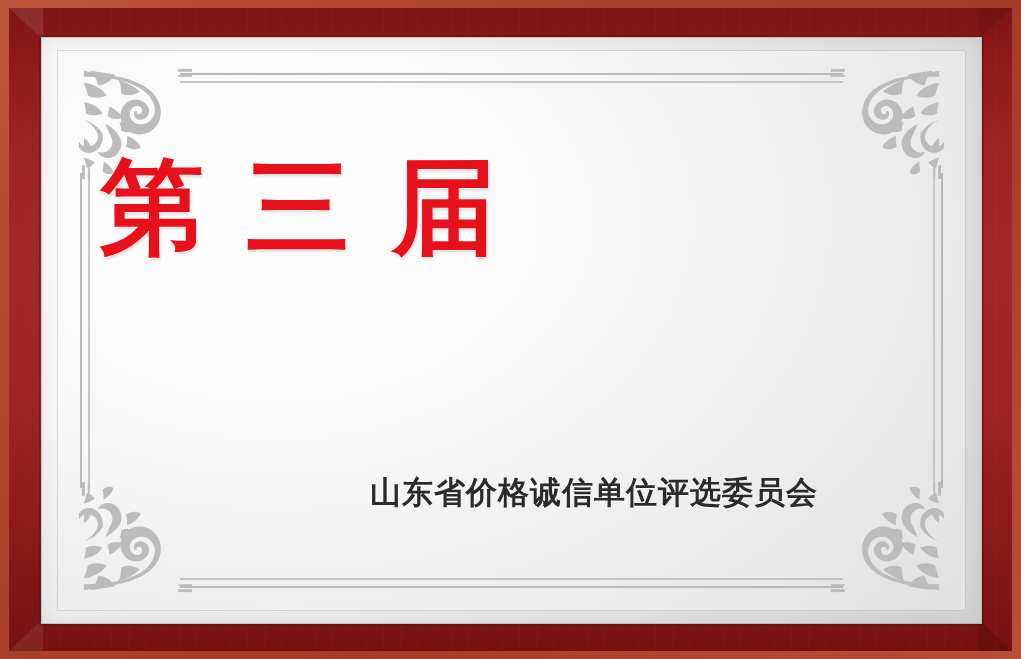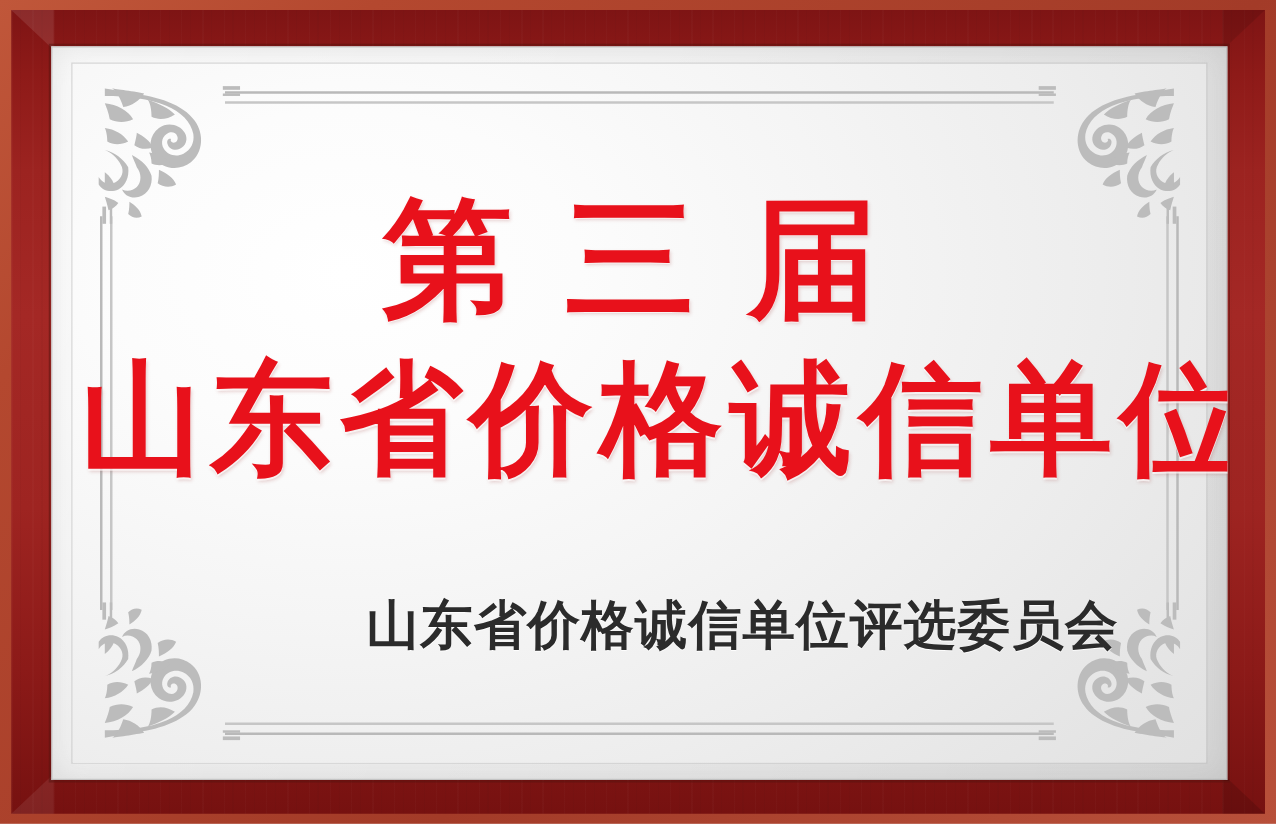--- a/index.html
+++ b/index.html
@@ -98,21 +98,21 @@
   .orn-tl{left:18px;top:12px;}
   .orn-tr{right:18px;top:12px;transform:scaleX(-1);}
   .orn-bl{left:18px;bottom:12px;transform:scaleY(-1);}
   .orn-br{right:18px;bottom:12px;transform:scale(-1,-1);}
   .ornament svg{display:block;width:100%;height:100%;}
 
   
   .content{position:absolute;inset:0;}
 
   .title-line1,.title-line2{
-    position:absolute;left:0;right:15px;text-align:center;
+    position:absolute;left:0;right:15px;text-align:left;
     color:#e8111b;
     font-family:"DejaVu Serif","Liberation Serif",serif;
     font-weight:700;
     white-space:nowrap;
     line-height:1;
   }
   .title-line1{
     top:104px;font-size:104px;letter-spacing:42px;
     text-indent:42px;
     text-shadow:0 1px 0 rgba(255,255,255,.7), 1px 2px 3px rgba(150,40,40,.22);
@@ -123,21 +123,21 @@
     text-shadow:0 1px 0 rgba(255,255,255,.7), 1px 2px 3px rgba(150,40,40,.22);
   }
 
   .signature{
     position:absolute;left:0;right:0;text-align:center;
     color:#2b2b2b;font-weight:700;white-space:nowrap;
     font-family:"DejaVu Sans","Liberation Sans",sans-serif;
     line-height:1;
     text-shadow:0 1px 0 rgba(255,255,255,.85);
   }
-  .sig-org{top:428px;font-size:42px;letter-spacing:1px;padding-left:165px;}
+  .sig-org{top:428px;font-size:31px;letter-spacing:1px;padding-left:165px;font-family:Liberation Mono, monospace;}
   .sig-date{top:482px;font-size:31px;letter-spacing:2px;padding-left:165px;}
 </style>
 </head>
 <body>
 
 <div class="plaque">
 
   <div class="frame-outer"></div>
   <div class="frame-wood"></div>
   <div class="miter miter-tl"></div>
@@ -242,19 +242,18 @@
           <path d="M28 100 C33 103 37 107 38 112 C34 114 30 113 27 110 C28 106 28 102 28 100 Z"></path>
           <rect x="6" y="104" width="3" height="14"></rect>
           <rect x="12" y="104" width="2" height="14"></rect>
           <rect x="104" y="6" width="14" height="3"></rect>
           <rect x="104" y="12" width="14" height="2"></rect>
         </svg>
       </div>
 
       <div class="content">
         <div class="title-line1">第三届</div>
-        <div class="title-line2">山东省价格诚信单位</div>
         <div class="signature sig-org">山东省价格诚信单位评选委员会</div>
       </div>
 
     </div>
   </div>
 </div>
 
 </body></html>

